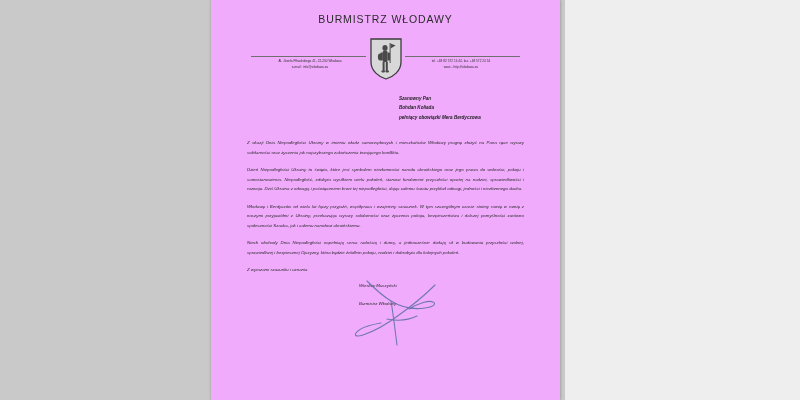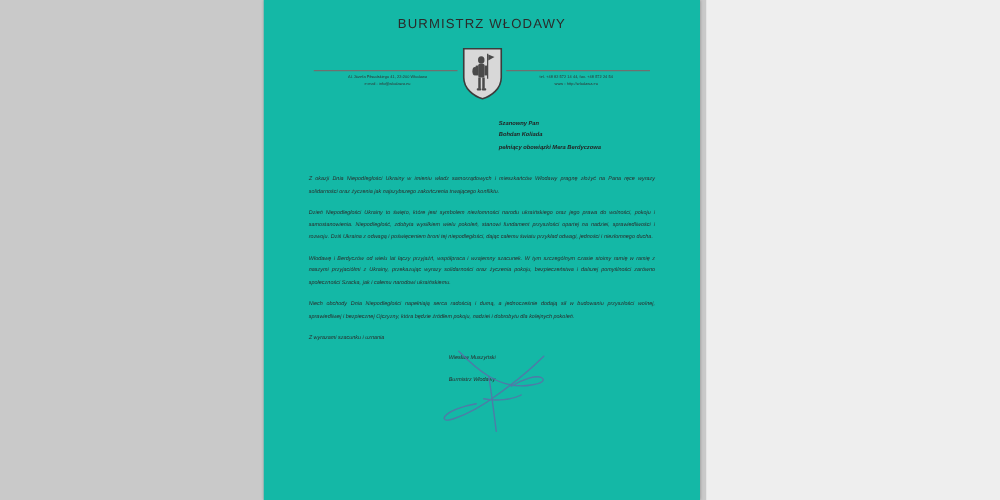--- a/index.html
+++ b/index.html
@@ -12,21 +12,21 @@
     position:relative; width:800px; height:400px;
     background:#eeeeee;
   }
   
   #backdrop {
     position:absolute; left:0; top:0; width:565px; height:400px;
     background:#c9c9c9;
   }
   #page {
     position:absolute; left:211px; top:0; width:349px; height:400px;
-    background:#14b8a6;
+    background:#f0abfc;
     box-shadow:1px 0 2px rgba(0,0,0,0.18), -1px 0 2px rgba(0,0,0,0.10);
     overflow:hidden;
   }
   .pg-inner { position:relative; width:100%; height:100%; padding:0 36px; }
 
   
   .lh-title {
     text-align:center; font-size:10.5px; letter-spacing:0.9px;
     color:#2b2b2b; margin-top:13px; font-weight:400;
     font-family:"Liberation Sans", sans-serif;

